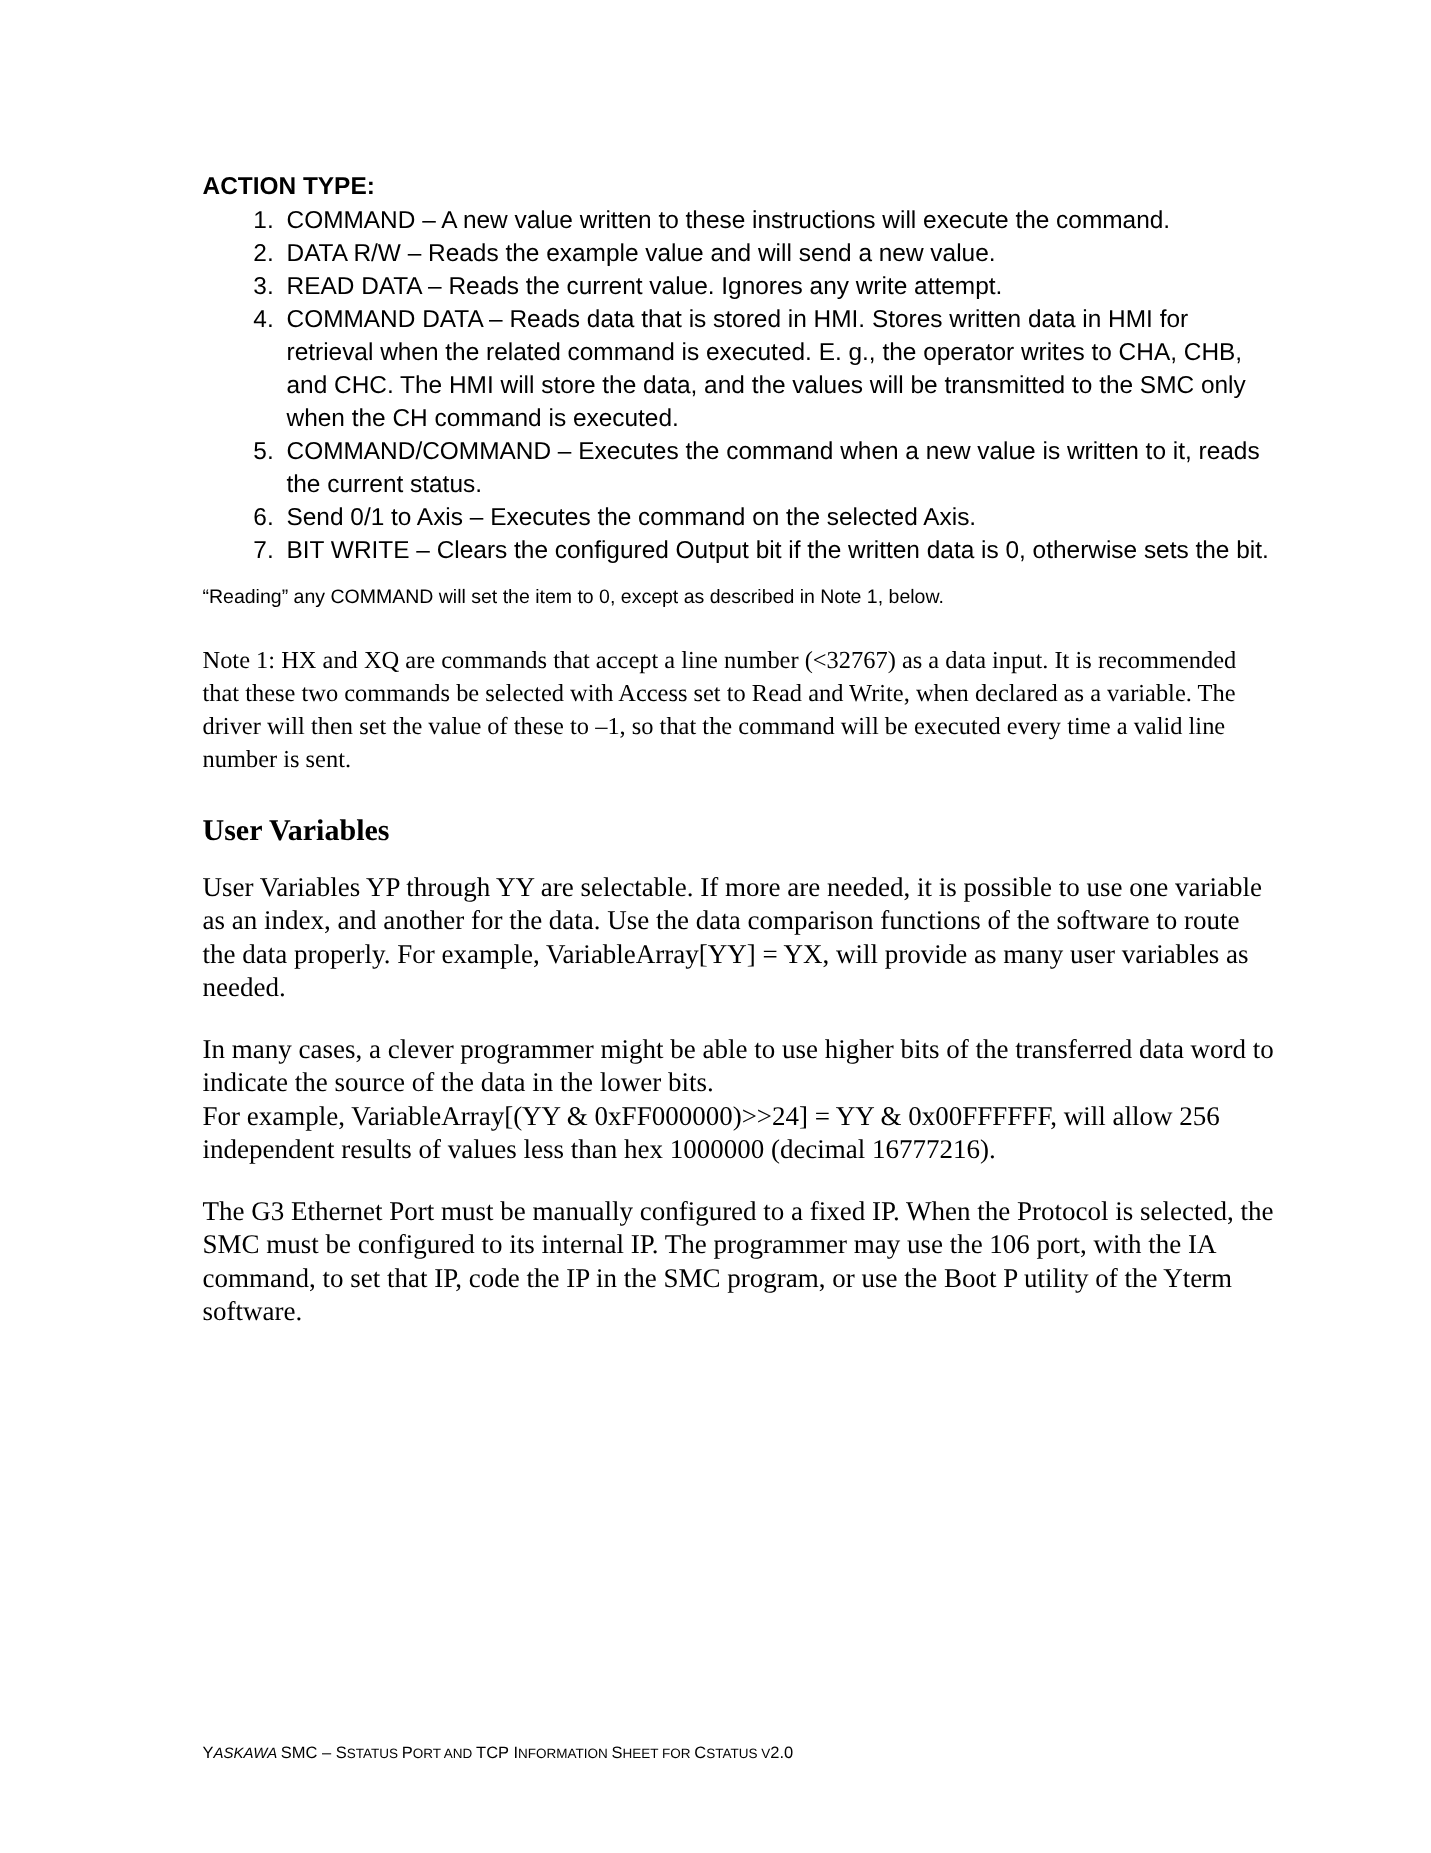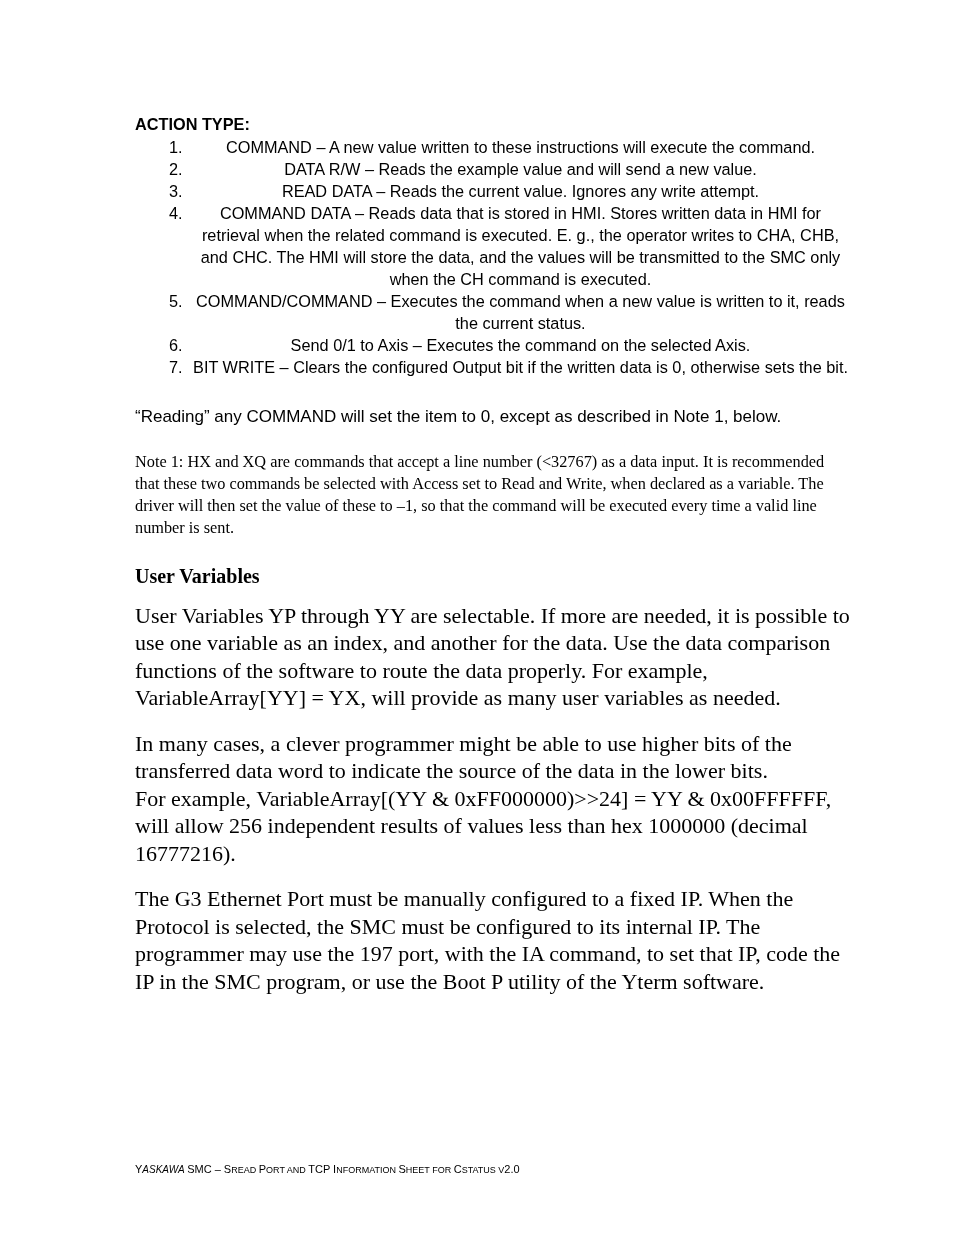--- a/index.html
+++ b/index.html
@@ -25,44 +25,43 @@
   ol.action-list {
     margin: 0 0 0 0;
     padding-left: 52px;
     font-family: Verdana, Geneva, sans-serif;
     font-size: 16.3px;
     line-height: 1.35;
   }
   ol.action-list li {
     padding-left: 4px;
     margin-bottom: 0;
-    text-align: center;
   }
   .after-list {
     font-family: Verdana, Geneva, sans-serif;
-    font-size: 17px;
+    font-size: 13px;
     line-height: 1.35;
-    margin-top: 28px;
+    margin-top: 11px;
   }
   .note1 {
     font-family: Liberation Serif, serif;
     font-size: 16.3px;
     line-height: 1.35;
     margin-top: 22px;
   }
   .section-heading {
     font-family: Liberation Serif, serif;
     font-weight: bold;
     font-size: 20px;
     margin-top: 26px;
     margin-bottom: 14px;
   }
   .body-serif {
     font-family: "Times New Roman", Times, serif;
-    font-size: 22px;
+    font-size: 18px;
     line-height: 1.25;
     margin-bottom: 18px;
   }
   .footer {
     position: absolute;
     left: 135px;
     bottom: 60px;
     font-family: Verdana, Geneva, sans-serif;
     font-size: 11px;
   }
@@ -88,19 +87,19 @@
 
   <div class="note1">Note 1: HX and XQ are commands that accept a line number (&lt;32767) as a data input. It is recommended that these two commands be selected with Access set to Read and Write, when declared as a variable. The driver will then set the value of these to –1, so that the command will be executed every time a valid line number is sent.</div>
 
   <div class="section-heading">User Variables</div>
 
   <div class="body-serif">User Variables YP through YY are selectable. If more are needed, it is possible to use one variable as an index, and another for the data. Use the data comparison functions of the software to route the data properly. For example, VariableArray[YY] = YX, will provide as many user variables as needed.</div>
   <div class="body-serif" style="white-space:pre-line;">In many cases, a clever programmer might be able to use higher bits of the transferred data word to indicate the source of the data in the lower bits.
 For example, VariableArray[(YY &amp; 0xFF000000)&gt;&gt;24] = YY &amp; 0x00FFFFFF, will allow 256 independent results of values less than hex 1000000 (decimal 16777216).</div>
 
 
-  <div class="body-serif">The G3 Ethernet Port must be manually configured to a fixed IP. When the Protocol is selected, the SMC must be configured to its internal IP. The programmer may use the 197 port, with the IA command, to set that IP, code the IP in the SMC program, or use the Boot P utility of the Yterm software.</div>
+  <div class="body-serif">The G3 Ethernet Port must be manually configured to a fixed IP. When the Protocol is selected, the SMC must be configured to its internal IP. The programmer may use the 106 port, with the IA command, to set that IP, code the IP in the SMC program, or use the Boot P utility of the Yterm software.</div>
 
   <div class="footer">
-    <span>Y</span><span style="font-size:10px;font-style:italic;">ASKAWA </span><span>SMC – S</span><span style="font-size:9px;">READ </span><span>P</span><span style="font-size:9px;">ORT AND </span><span>TCP I</span><span style="font-size:9px;">NFORMATION </span><span>S</span><span style="font-size:9px;">HEET FOR </span><span>C</span><span style="font-size:9px;">STATUS V</span><span>2.0</span>
+    <span>Y</span><span style="font-size:10px;font-style:italic;">ASKAWA </span><span>SMC – S</span><span style="font-size:9px;">STATUS </span><span>P</span><span style="font-size:9px;">ORT AND </span><span>TCP I</span><span style="font-size:9px;">NFORMATION </span><span>S</span><span style="font-size:9px;">HEET FOR </span><span>C</span><span style="font-size:9px;">STATUS V</span><span>2.0</span>
   </div>
 
 </div>
 
 </body></html>

